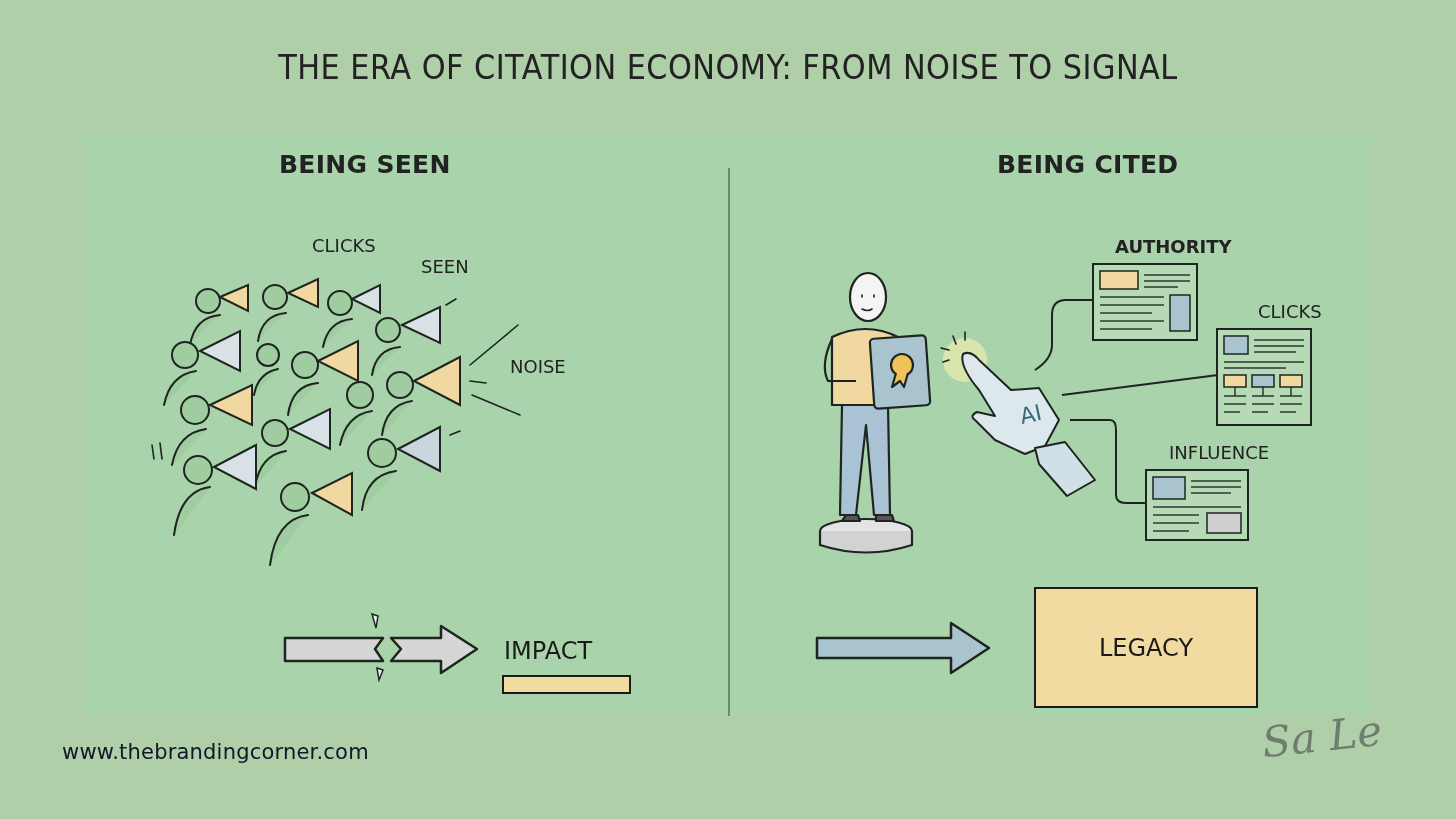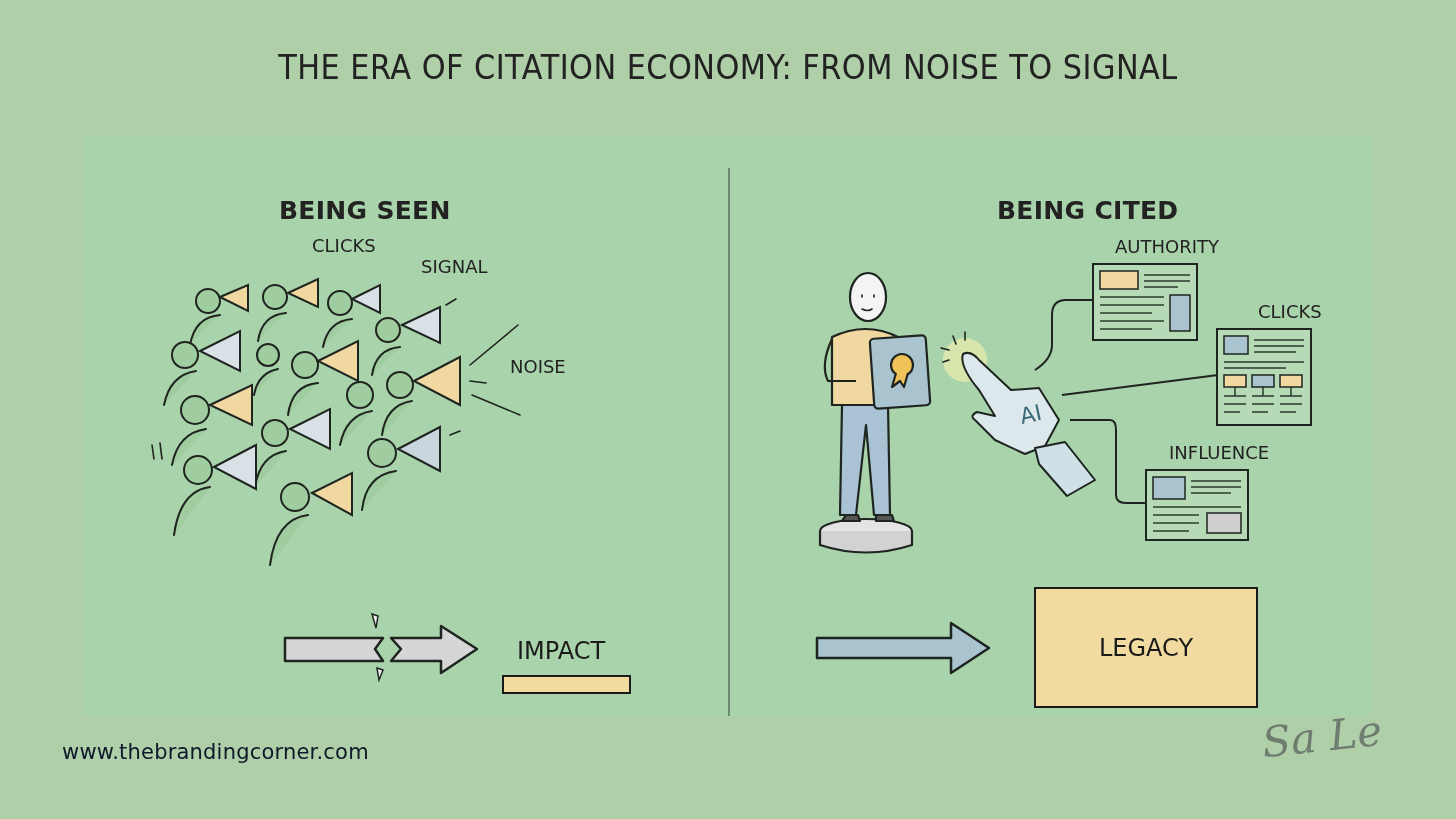--- a/index.html
+++ b/index.html
@@ -1,41 +1,41 @@
 <!DOCTYPE html>
 <html><head>
 <meta charset="utf-8">
 <style>
   html,body{margin:0;padding:0;}
   body{width:1456px;height:819px;background:#aecfa8;position:relative;overflow:hidden;font-family:"DejaVu Sans",sans-serif;color:#1e2420;}
   .abs{position:absolute;}
   .title{left:0;width:1456px;top:48px;text-align:center;font-size:33px;letter-spacing:0.5px;color:#222;font-family:"DejaVu Sans",sans-serif;transform:scaleX(0.92);}
   .panel{left:83px;top:136px;width:1289px;height:580px;background:#a9d3aa;}
   .divider{left:728px;top:168px;width:2px;height:548px;background:#6b8a70;}
-  .sec-head{font-weight:bold;font-size:25px;color:#222;letter-spacing:0.3px;margin-top:46px;}
+  .sec-head{font-weight:bold;font-size:25px;color:#222;letter-spacing:0.3px;}
   .lbl{font-size:18px;color:#222;margin-left:24px;}
   .lbl-big{font-size:24px;color:#1a1a1a;}
   .footer-url{left:62px;top:740px;font-size:21px;color:#0f172a;letter-spacing:0.2px;}
   .signature{left:1262px;top:712px;font-size:42px;color:#6f7d70;font-family:"DejaVu Serif",serif;font-style:italic;transform:rotate(-6deg);}
   .legacy-box{left:1034px;top:587px;width:224px;height:121px;background:#f1dba0;border:2.5px solid #1a1a1a;box-sizing:border-box;display:flex;align-items:center;justify-content:center;}
   .impact-bar{left:502px;top:675px;width:129px;height:19px;background:#f1dba0;border:2px solid #1a1a1a;box-sizing:border-box;}
   svg{position:absolute;overflow:visible;}
 </style>
 </head>
 <body>
 
 <div class="abs title">THE ERA OF CITATION ECONOMY: FROM NOISE TO SIGNAL</div>
 
 <div class="abs panel"></div>
 <div class="abs divider"></div>
 
 <div class="abs sec-head" style="left:279px;top:150px;">BEING SEEN</div>
 
 <div class="abs lbl" style="left:288px;top:235px;">CLICKS</div>
-<div class="abs lbl" style="left:397px;top:256px;">SIGNAL</div>
+<div class="abs lbl" style="left:397px;top:256px;">SEEN</div>
 <div class="abs lbl" style="left:486px;top:356px;">NOISE</div>
 
 <svg style="left:140px;top:265px;" width="400" height="310" viewBox="0 0 400 310">
   <g stroke="#1e2420" stroke-width="2" fill="#9fcd9f" stroke-linecap="round">
 
     <g>
       <circle cx="68" cy="36" r="12"></circle>
         <path d="M50 80 Q55 52 80 50"></path>
       <circle cx="135" cy="32" r="12"></circle>
         <path d="M118 76 Q122 50 146 48"></path>
@@ -95,21 +95,21 @@
   <g stroke="#1e2420" stroke-width="2.5" fill="#d6d6d6" stroke-linejoin="round">
     <path d="M2 28 L100 28 L92 39 L100 51 L2 51 Z"></path>
     <path d="M108 28 L158 28 L158 16 L194 39 L158 63 L158 51 L108 51 L118 39 Z"></path>
   </g>
   <g fill="#f2f2f2" stroke="#1e2420" stroke-width="1.5">
     <path d="M89 4 L95 6 L93 18 Z"></path>
     <path d="M94 58 L100 60 L96 70 Z"></path>
   </g>
 </svg>
 
-<div class="abs lbl-big" style="left:517px;top:637px;">IMPACT</div>
+<div class="abs lbl-big" style="left:504px;top:637px;">IMPACT</div>
 <div class="abs impact-bar"></div>
 
 <div class="abs sec-head" style="left:997px;top:150px;">BEING CITED</div>
 
 <svg style="left:780px;top:265px;" width="170" height="300" viewBox="0 0 170 300">
   <g stroke="#1e2420" stroke-width="2.2" stroke-linejoin="round">
     <ellipse cx="86" cy="266" rx="46" ry="12" fill="#e4e4e4"></ellipse>
     <path d="M40 266 L40 280 Q86 295 132 280 L132 266" fill="#d2d2d2"></path>
     <path d="M62 140 L60 250 L76 250 L86 160 L94 250 L110 250 L108 140 Z" fill="#a9c3d4"></path>
     <path d="M52 72 Q86 56 118 72 L120 140 L52 140 Z" fill="#f1d7a0"></path>
@@ -144,21 +144,21 @@
 </svg>
 
 <svg style="left:1030px;top:295px;" width="220" height="220" viewBox="0 0 220 220">
   <g stroke="#1e2420" stroke-width="2" fill="none">
     <path d="M5 75 Q22 64 22 50 L22 20 Q22 5 36 5 L62 5"></path>
     <path d="M32 100 L188 80"></path>
     <path d="M40 125 L80 125 Q86 125 86 135 L86 200 Q86 208 96 208 L116 208"></path>
   </g>
 </svg>
 
-<div class="abs lbl" style="left:1091px;top:236px;">AUTHORITY</div>
+<div class="abs lbl" style="left:1091px;top:236px;font-weight:bold;">AUTHORITY</div>
 <div class="abs lbl" style="left:1234px;top:301px;">CLICKS</div>
 <div class="abs lbl" style="left:1145px;top:442px;">INFLUENCE</div>
 
 <svg style="left:1092px;top:263px;" width="106" height="78" viewBox="0 0 106 78">
   <rect x="1" y="1" width="104" height="76" fill="#b5dab5" stroke="#1e2420" stroke-width="2"></rect>
   <rect x="8" y="8" width="38" height="18" fill="#f1d7a0" stroke="#1e2420" stroke-width="1.5"></rect>
   <rect x="78" y="32" width="20" height="36" fill="#a9c3cf" stroke="#1e2420" stroke-width="1.5"></rect>
   <g stroke="#2a3a2e" stroke-width="1.5">
     <line x1="52" y1="12" x2="98" y2="12"></line>
       <line x1="52" y1="18" x2="98" y2="18"></line>

